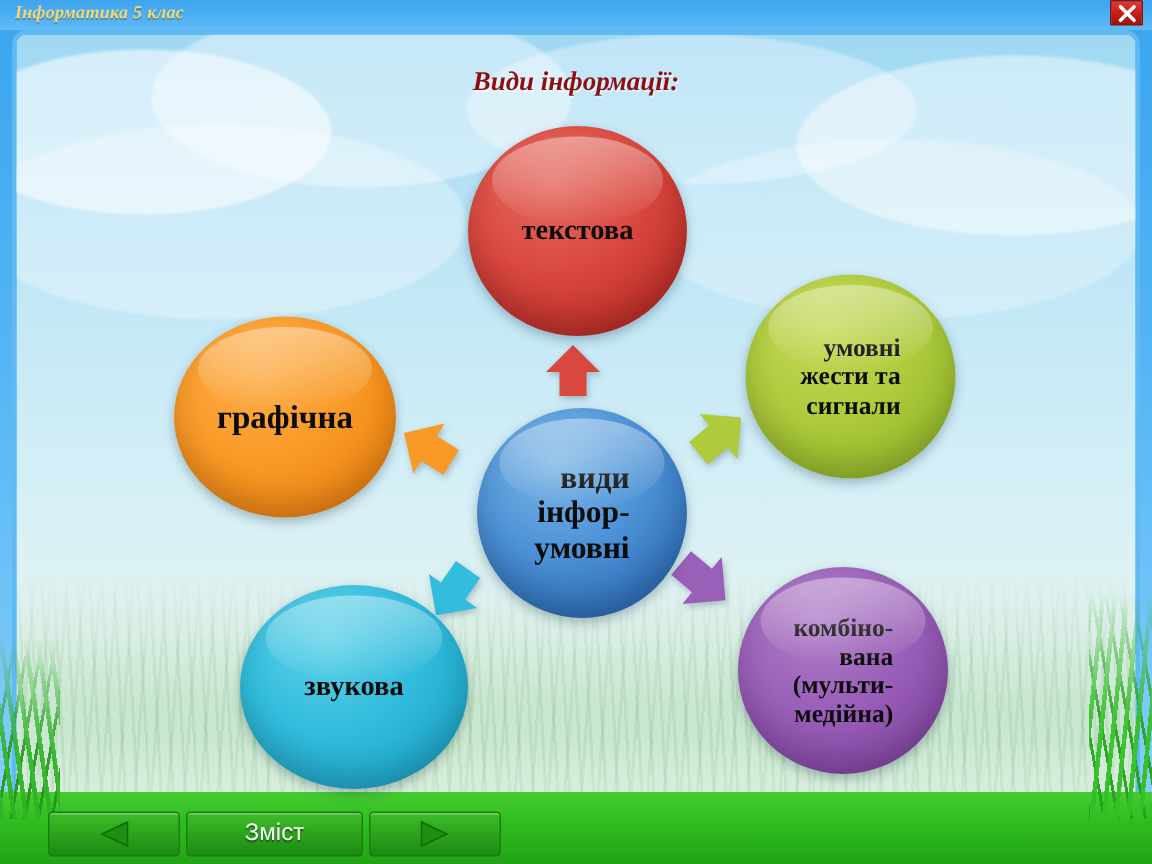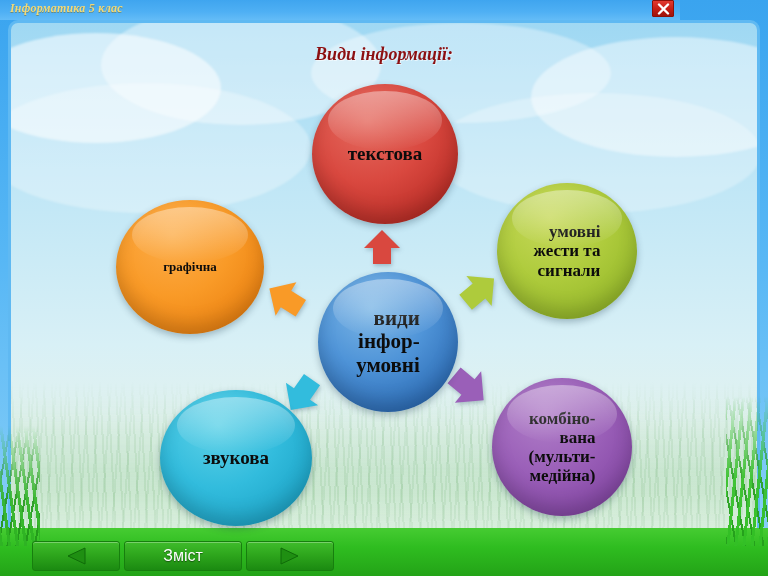--- a/index.html
+++ b/index.html
@@ -12,21 +12,21 @@
 
   
   #window {
     position:absolute; left:0; top:0; width:768px; height:576px;
     background:linear-gradient(to bottom,#3aa4ef 0%,#57b7f5 45%,#8fd2f8 100%);
     overflow:hidden;
   }
 
   
   #titlebar {
-    position:absolute; left:0; top:0; width:680px; height:20px;
+    position:absolute; left:0; top:0; width:768px; height:20px;
     background:linear-gradient(to bottom,#3fa5ef 0%,#4fb0f4 60%,#63bcf7 100%);
     z-index:40;
     padding-left:27px;
   }
   #title-text {
     position:absolute; left:10px; top:1px;
     font-family:"Liberation Serif", serif;
     font-style:italic; font-weight:bold; font-size:12px;
     color:#f0d97a;
     text-shadow:0 1px 0 rgba(120,90,0,.45);
@@ -142,22 +142,22 @@
     left:318px; top:272px; width:140px; height:140px;
     font-size:21px;
     background:radial-gradient(circle at 38% 26%, #7db7e6 0%, #4f94d8 42%, #2f6fb8 78%, #23589a 100%);
   }
   #b-text {
     left:312px; top:84px; width:146px; height:140px;
     font-size:19px;
     background:radial-gradient(circle at 38% 26%, #e56b60 0%, #d9483f 45%, #bb2e27 80%, #a3211c 100%);
   }
   #b-graphic {
-    left:116px; top:200px; width:148px; height:134px;
-    font-size:13px;
+    left:116px; top:211px; width:148px; height:134px;
+    font-size:22px;
     background:radial-gradient(circle at 38% 26%, #fdae4b 0%, #f99a27 45%, #ec8312 80%, #d6740a 100%);
   }
   #b-signs {
     left:497px; top:183px; width:140px; height:136px;
     font-size:17px;
     background:radial-gradient(circle at 38% 26%, #c7d95a 0%, #aecb3c 45%, #96b92b 80%, #83a41f 100%);
   }
   #b-multi {
     left:492px; top:378px; width:140px; height:138px;
     font-size:17px;

